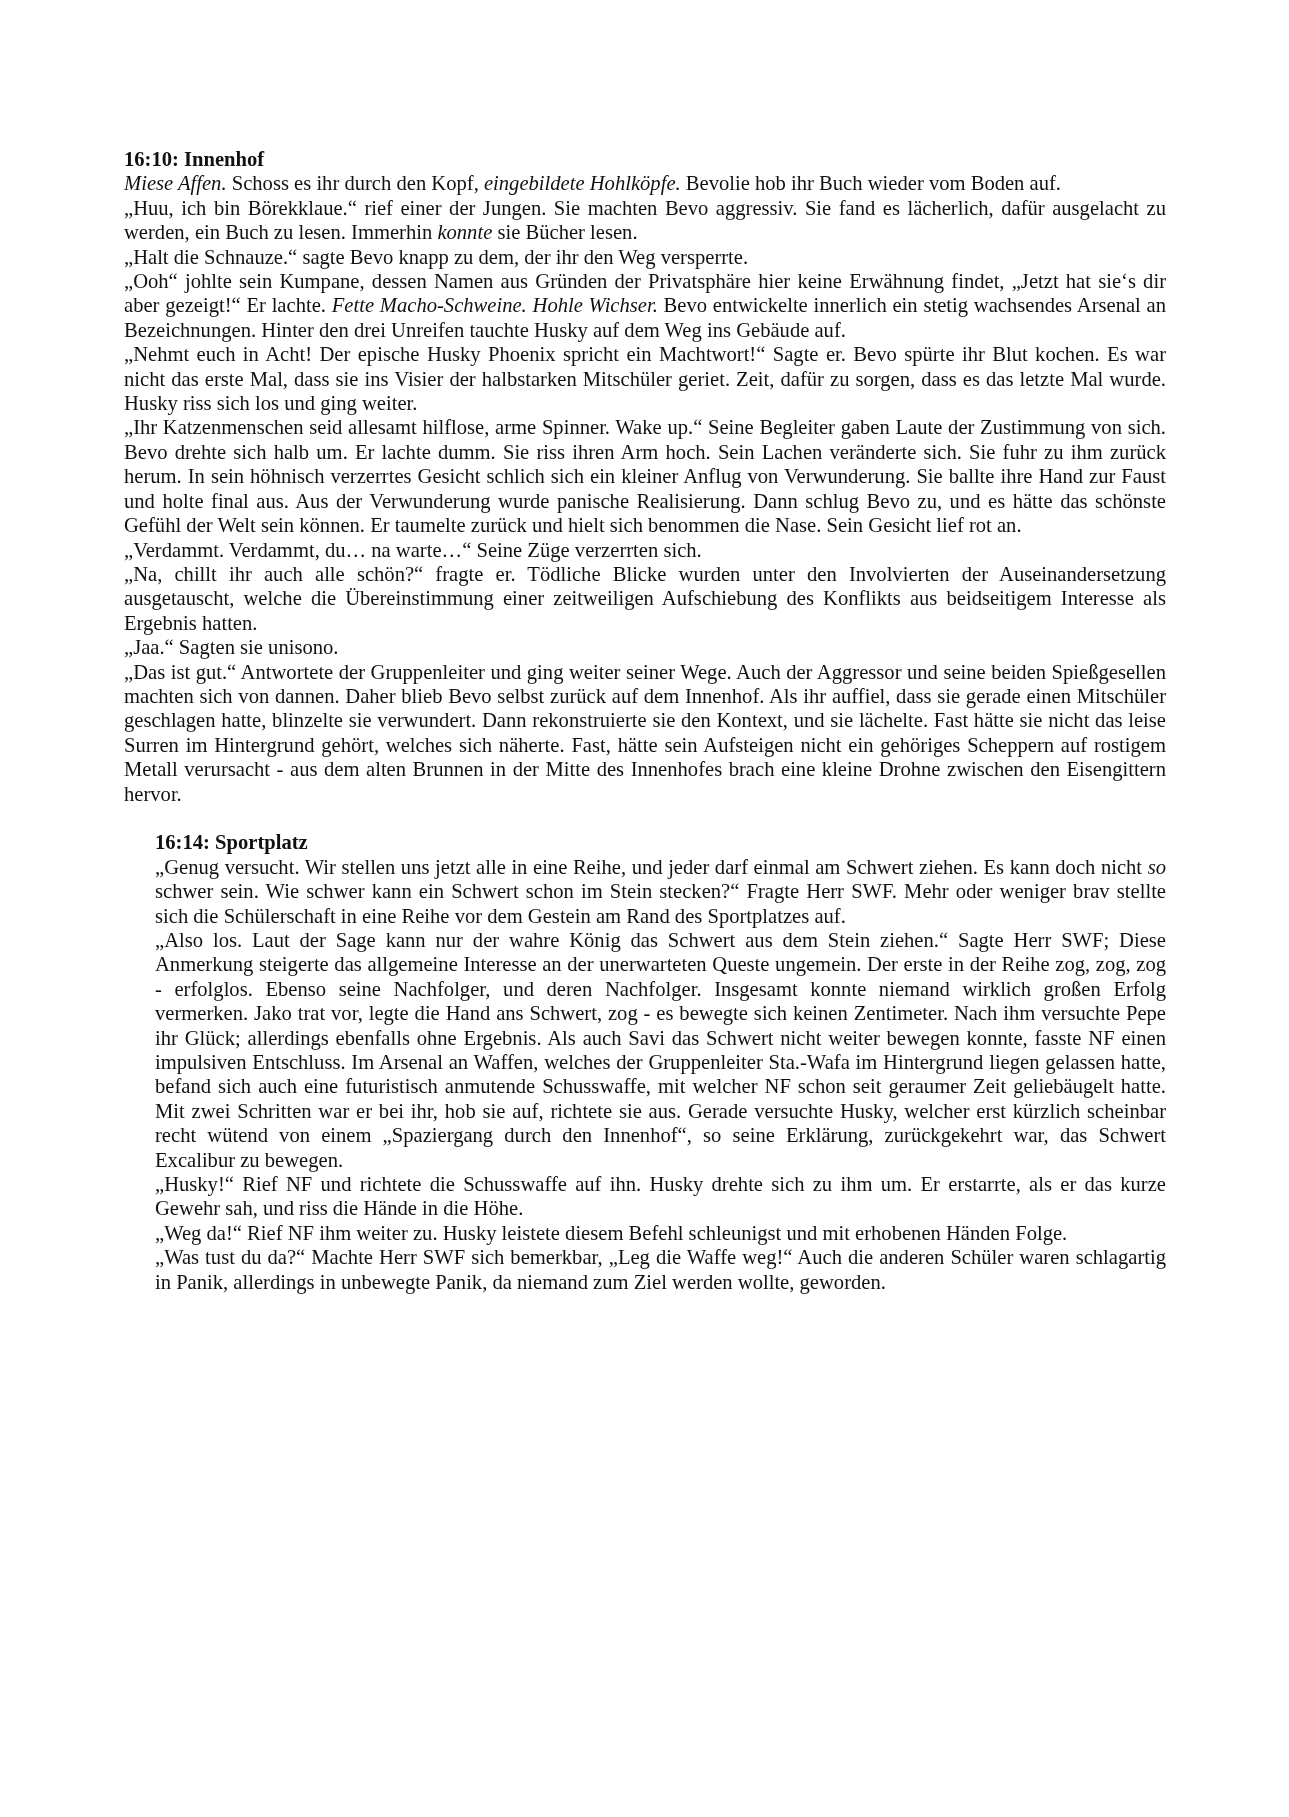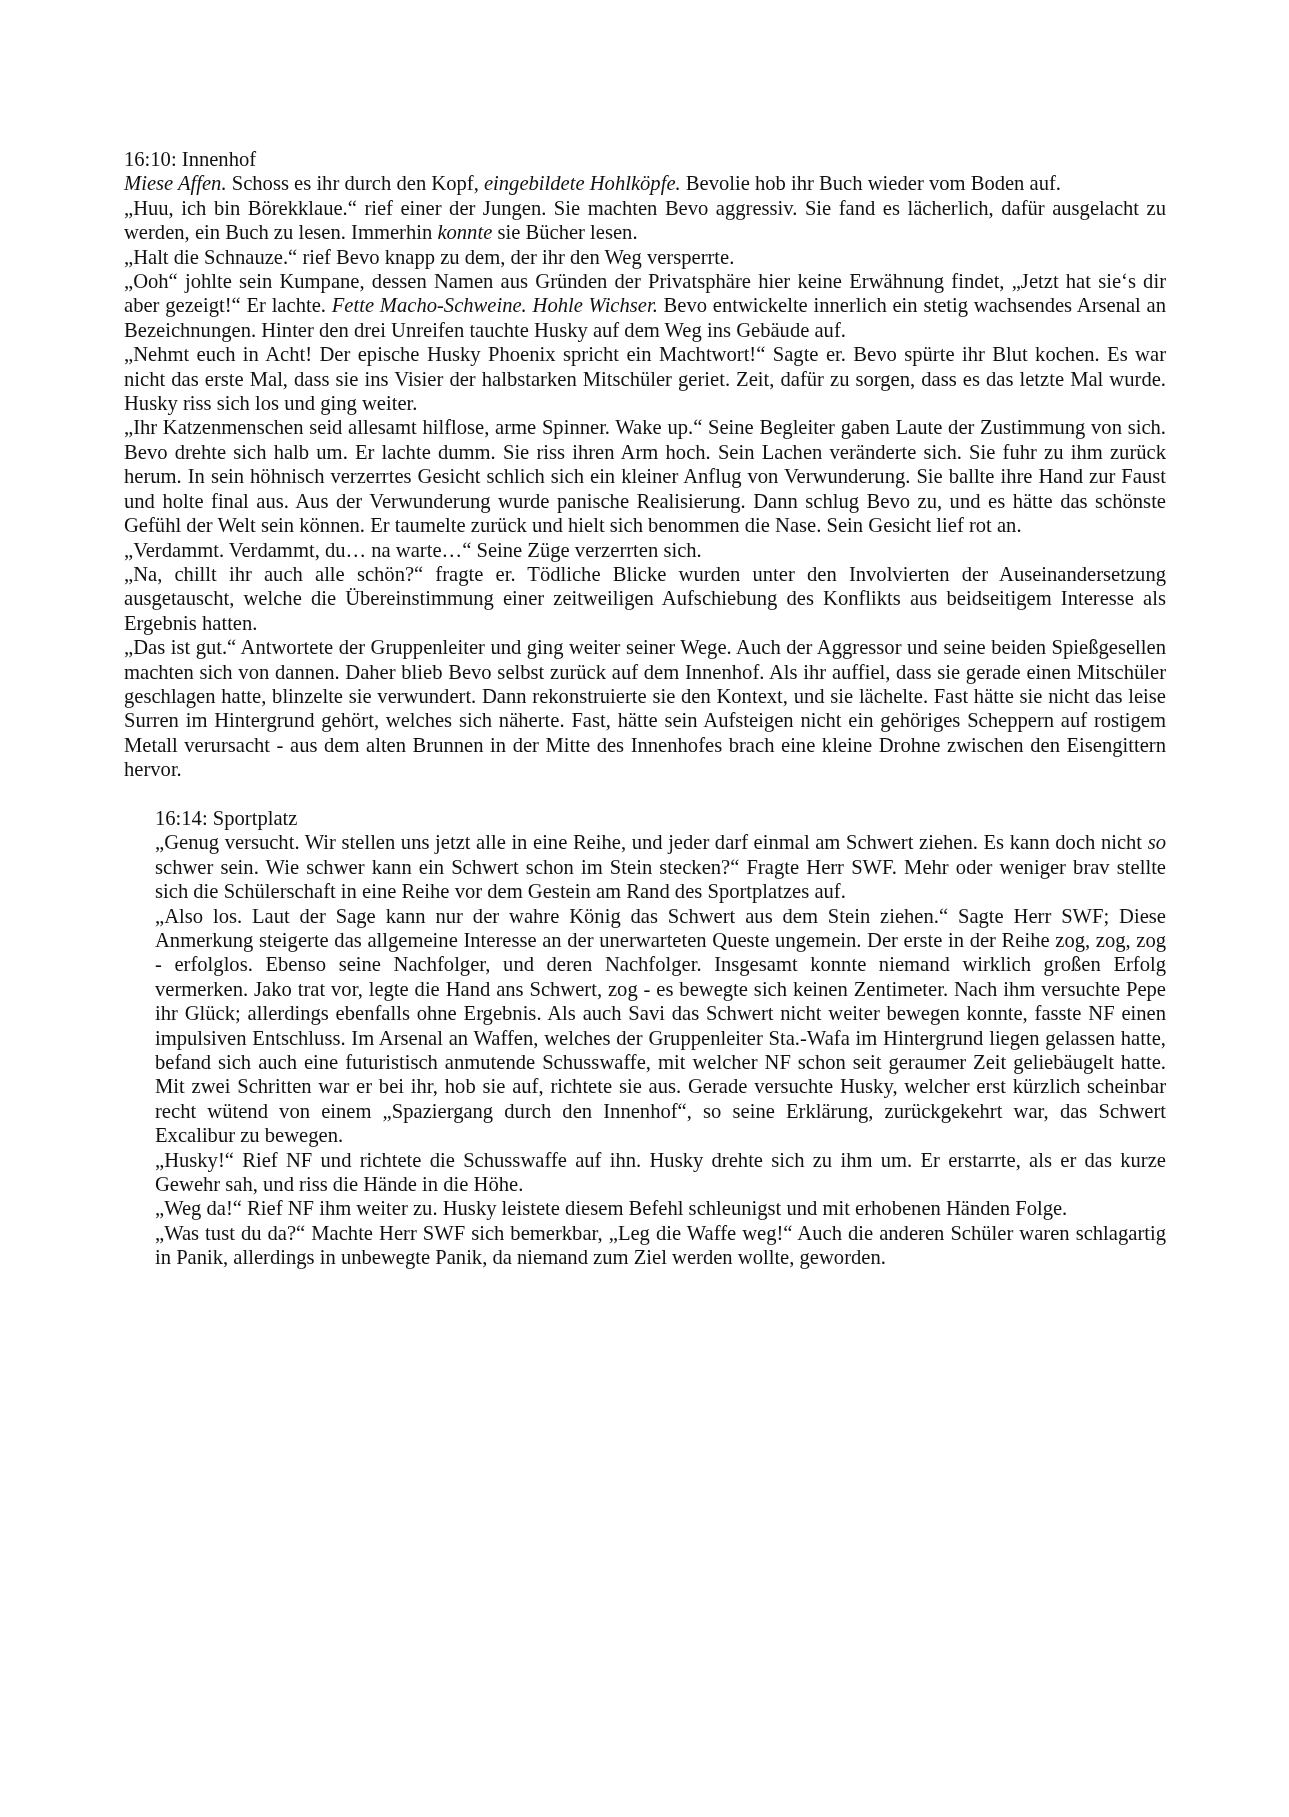--- a/index.html
+++ b/index.html
@@ -4,40 +4,41 @@
   <style>
     html, body { margin: 0; padding: 0; background: #ffffff; }
     body { width: 1289px; height: 1817px; position: relative; overflow: hidden; }
     .page {
       position: absolute; left: 124px; top: 147px; width: 1042px;
       font-family: "Liberation Serif", serif;
       font-size: 20.6px; line-height: 24.4px; color: #111111;
     }
     .section { margin: 0; }
     .section + .section { margin-top: 24.4px; margin-left: 31px; }
-    .heading { margin: 0; font-weight: normal; font-size: inherit; }
+    .heading { margin: 0; font-weight: bold; font-size: inherit; }
     .para { margin: 0; text-align: justify; }
     .para.last { text-align-last: left; }
     .run.i { font-style: italic; }
   </style>
 </head>
 <body>
 
 <div class="page">
   <section class="section">
     <h2 class="heading">16:10: Innenhof</h2>
     <div class="paras">
         <p class="para last"><span class="run i">Miese Affen.</span><span class="run"> Schoss es ihr durch den Kopf, </span><span class="run i">eingebildete Hohlköpfe.</span><span class="run"> Bevolie hob ihr Buch wieder vom Boden auf.</span></p>
         <p class="para last"><span class="run">„Huu, ich bin Börekklaue.“ rief einer der Jungen. Sie machten Bevo aggressiv. Sie fand es lächerlich, dafür ausgelacht zu werden, ein Buch zu lesen. Immerhin </span><span class="run i">konnte</span><span class="run"> sie Bücher lesen.</span></p>
-        <p class="para last"><span class="run">„Halt die Schnauze.“ rief Bevo knapp zu dem, der ihr den Weg versperrte.</span></p>
+        <p class="para last"><span class="run">„Halt die Schnauze.“ sagte Bevo knapp zu dem, der ihr den Weg versperrte.</span></p>
         <p class="para last"><span class="run">„Ooh“ johlte sein Kumpane, dessen Namen aus Gründen der Privatsphäre hier keine Erwähnung findet, „Jetzt hat sie‘s dir aber gezeigt!“ Er lachte. </span><span class="run i">Fette Macho-Schweine. Hohle Wichser.</span><span class="run"> Bevo entwickelte innerlich ein stetig wachsendes Arsenal an Bezeichnungen. Hinter den drei Unreifen tauchte Husky auf dem Weg ins Gebäude auf.</span></p>
         <p class="para last"><span class="run">„Nehmt euch in Acht! Der epische Husky Phoenix spricht ein Machtwort!“ Sagte er. Bevo spürte ihr Blut kochen. Es war nicht das erste Mal, dass sie ins Visier der halbstarken Mitschüler geriet. Zeit, dafür zu sorgen, dass es das letzte Mal wurde. Husky riss sich los und ging weiter.</span></p>
         <p class="para last"><span class="run">„Ihr Katzenmenschen seid allesamt hilflose, arme Spinner. Wake up.“ Seine Begleiter gaben Laute der Zustimmung von sich. Bevo drehte sich halb um. Er lachte dumm. Sie riss ihren Arm hoch. Sein Lachen veränderte sich. Sie fuhr zu ihm zurück herum. In sein höhnisch verzerrtes Gesicht schlich sich ein kleiner Anflug von Verwunderung. Sie ballte ihre Hand zur Faust und holte final aus. Aus der Verwunderung wurde panische Realisierung. Dann schlug Bevo zu, und es hätte das schönste Gefühl der Welt sein können. Er taumelte zurück und hielt sich benommen die Nase. Sein Gesicht lief rot an.</span></p>
         <p class="para last"><span class="run">„Verdammt. Verdammt, du… na warte…“ Seine Züge verzerrten sich.</span></p>
         <p class="para last"><span class="run">„Na, chillt ihr auch alle schön?“ fragte er. Tödliche Blicke wurden unter den Involvierten der Auseinandersetzung ausgetauscht, welche die Übereinstimmung einer zeitweiligen Aufschiebung des Konflikts aus beidseitigem Interesse als Ergebnis hatten.</span></p>
+        <p class="para last"><span class="run">„Jaa.“ Sagten sie unisono.</span></p>
         <p class="para last"><span class="run">„Das ist gut.“ Antwortete der Gruppenleiter und ging weiter seiner Wege. Auch der Aggressor und seine beiden Spießgesellen machten sich von dannen. Daher blieb Bevo selbst zurück auf dem Innenhof. Als ihr auffiel, dass sie gerade einen Mitschüler geschlagen hatte, blinzelte sie verwundert. Dann rekonstruierte sie den Kontext, und sie lächelte. Fast hätte sie nicht das leise Surren im Hintergrund gehört, welches sich näherte. Fast, hätte sein Aufsteigen nicht ein gehöriges Scheppern auf rostigem Metall verursacht - aus dem alten Brunnen in der Mitte des Innenhofes brach eine kleine Drohne zwischen den Eisengittern hervor.</span></p>
       </div>
   </section>
   <section class="section">
     <h2 class="heading">16:14: Sportplatz</h2>
     <div class="paras">
         <p class="para last"><span class="run">„Genug versucht. Wir stellen uns jetzt alle in eine Reihe, und jeder darf einmal am Schwert ziehen. Es kann doch nicht </span><span class="run i">so</span><span class="run"> schwer sein. Wie schwer kann ein Schwert schon im Stein stecken?“ Fragte Herr SWF. Mehr oder weniger brav stellte sich die Schülerschaft in eine Reihe vor dem Gestein am Rand des Sportplatzes auf.</span></p>
         <p class="para last"><span class="run">„Also los. Laut der Sage kann nur der wahre König das Schwert aus dem Stein ziehen.“ Sagte Herr SWF; Diese Anmerkung steigerte das allgemeine Interesse an der unerwarteten Queste ungemein. Der erste in der Reihe zog, zog, zog - erfolglos. Ebenso seine Nachfolger, und deren Nachfolger. Insgesamt konnte niemand wirklich großen Erfolg vermerken. Jako trat vor, legte die Hand ans Schwert, zog - es bewegte sich keinen Zentimeter. Nach ihm versuchte Pepe ihr Glück; allerdings ebenfalls ohne Ergebnis. Als auch Savi das Schwert nicht weiter bewegen konnte, fasste NF einen impulsiven Entschluss. Im Arsenal an Waffen, welches der Gruppenleiter Sta.-Wafa im Hintergrund liegen gelassen hatte, befand sich auch eine futuristisch anmutende Schusswaffe, mit welcher NF schon seit geraumer Zeit geliebäugelt hatte. Mit zwei Schritten war er bei ihr, hob sie auf, richtete sie aus. Gerade versuchte Husky, welcher erst kürzlich scheinbar recht wütend von einem „Spaziergang durch den Innenhof“, so seine Erklärung, zurückgekehrt war, das Schwert Excalibur zu bewegen.</span></p>
         <p class="para last"><span class="run">„Husky!“ Rief NF und richtete die Schusswaffe auf ihn. Husky drehte sich zu ihm um. Er erstarrte, als er das kurze Gewehr sah, und riss die Hände in die Höhe.</span></p>
         <p class="para last"><span class="run">„Weg da!“ Rief NF ihm weiter zu. Husky leistete diesem Befehl schleunigst und mit erhobenen Händen Folge.</span></p>

